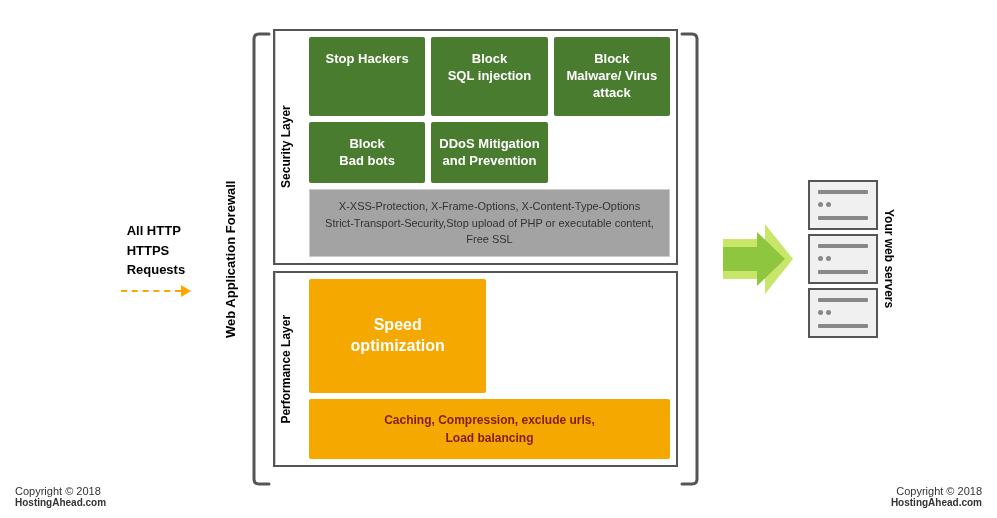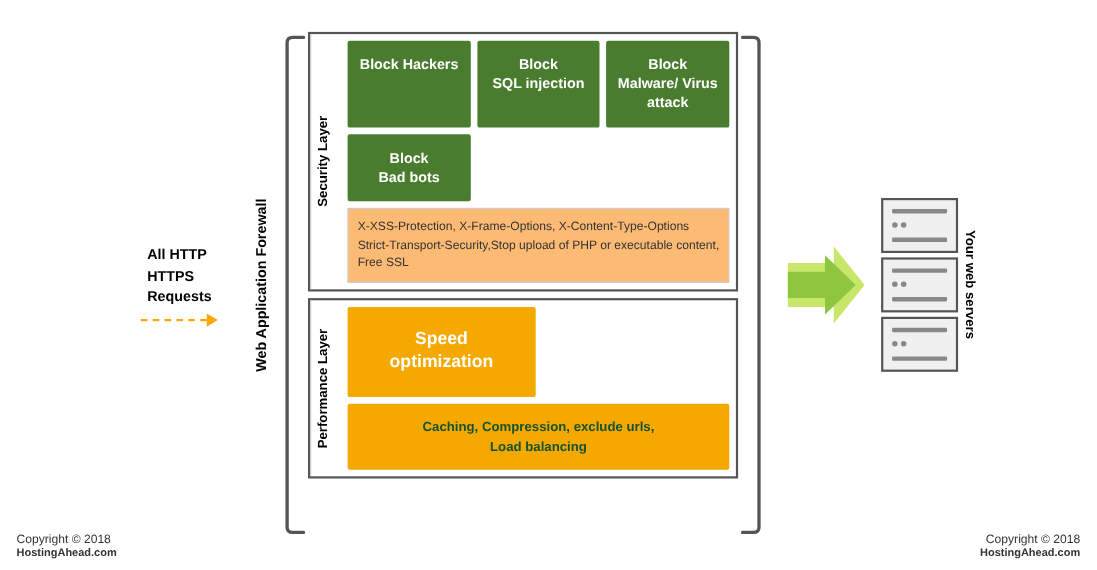--- a/index.html
+++ b/index.html
@@ -116,25 +116,25 @@
       color: #fff;
       font-weight: bold;
       font-size: 13px;
       text-align: center;
       padding: 14px 8px;
       line-height: 1.3;
       border-radius: 2px;
     }
 
     .security-footer {
-      background: #fdba74;
+      background: #a3a3a3;
       border: 1px solid #ccc;
       padding: 8px;
       font-size: 11px;
-      text-align: left;
+      text-align: center;
       color: #333;
       line-height: 1.5;
     }
 
     
     .performance-section {
       display: flex;
       flex-direction: row;
       align-items: stretch;
       border: 2px solid #555;
@@ -166,28 +166,28 @@
       grid-template-columns: 1fr 1fr;
       gap: 6px;
     }
 
     .orange-box {
       background: #f5a800;
       color: #fff;
       font-weight: bold;
       font-size: 16px;
       text-align: center;
-      padding: 20px 8px;
+      padding: 36px 8px;
       line-height: 1.3;
       border-radius: 2px;
     }
 
     .performance-footer {
       background: #f5a800;
-      color: #14532d;
+      color: #7f1d1d;
       font-weight: bold;
       font-size: 12px;
       text-align: center;
       padding: 12px 8px;
       line-height: 1.5;
       border-radius: 2px;
     }
 
     
     .middle-arrow {
@@ -290,24 +290,25 @@
         <path d="M18,5 L8,5 Q3,5 3,10 L3,450 Q3,455 8,455 L18,455" stroke="#555" stroke-width="3" fill="none" stroke-linecap="round"></path>
       </svg>
     </div>
 
     <div class="waf-content">
 
       <div class="security-section">
         <div class="security-label-vertical">Security Layer</div>
         <div class="security-inner">
           <div class="green-grid">
-            <div class="green-box">Block Hackers</div>
+            <div class="green-box">Stop Hackers</div>
             <div class="green-box">Block<br>SQL injection</div>
             <div class="green-box">Block<br>Malware/ Virus<br>attack</div>
             <div class="green-box">Block<br>Bad bots</div>
+            <div class="green-box">DDoS Mitigation<br>and Prevention</div>
           </div>
           <div class="security-footer" style="white-space:pre-line;">X-XSS-Protection, X-Frame-Options, X-Content-Type-Options
 Strict-Transport-Security,Stop upload of PHP or executable content,
 Free SSL</div>
         </div>
       </div>
 
       <div class="performance-section">
         <div class="performance-label-vertical">Performance Layer</div>
         <div class="performance-inner">

